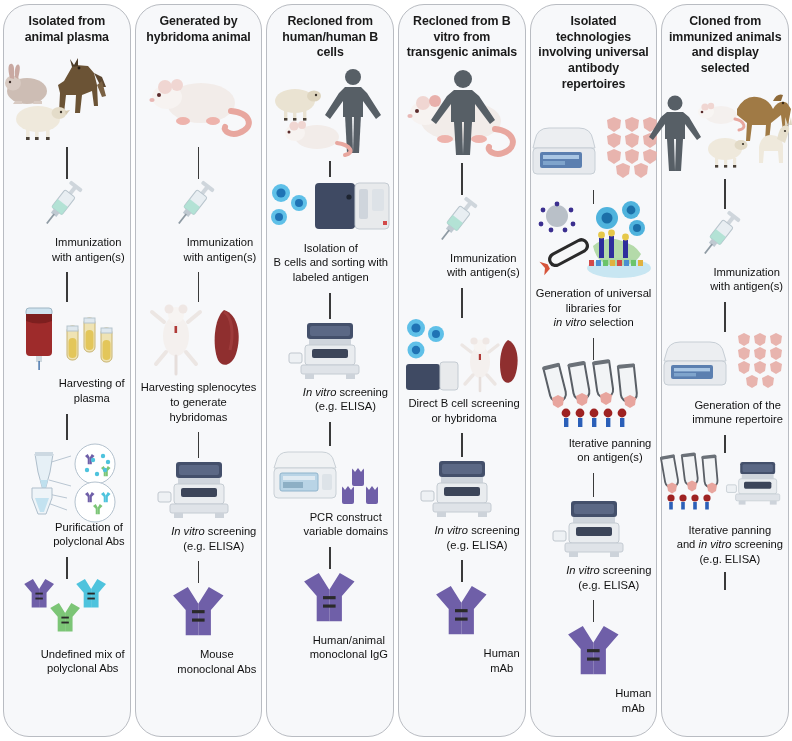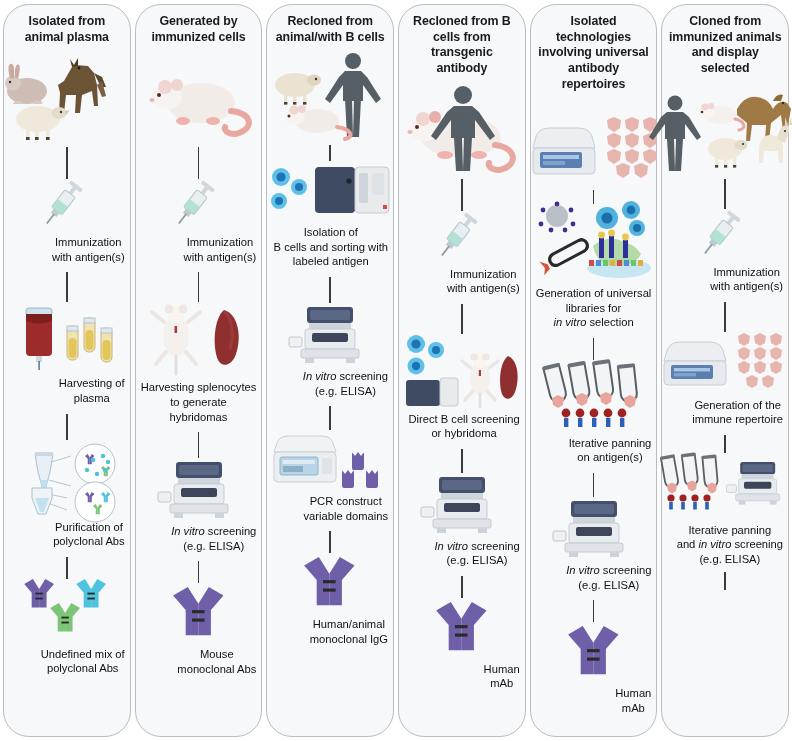--- a/index.html
+++ b/index.html
@@ -221,21 +221,21 @@
             <rect x="20" y="22" width="12" height="3" fill="#2a2a2a"></rect>
             <rect x="20" y="30" width="12" height="3" fill="#2a2a2a"></rect>
           </g>
         </svg>
       </div>
       <div class="lbl">Undefined mix of<br>polyclonal Abs</div>
     </div>
   </div>
 
   <div class="col">
-    <div class="col-title">Generated by immunized cells</div>
+    <div class="col-title">Generated by hybridoma animal</div>
     <div class="hero">
       <svg width="120" height="80" viewBox="0 0 120 80">
         <ellipse cx="62" cy="42" rx="34" ry="20" fill="#f2ece9"></ellipse>
         <ellipse cx="28" cy="36" rx="15" ry="12" fill="#f7f3f1"></ellipse>
         <ellipse cx="26" cy="26" rx="7" ry="7" fill="#f0d6d2"></ellipse>
         <ellipse cx="38" cy="24" rx="6" ry="6" fill="#f0d6d2"></ellipse>
         <circle cx="20" cy="34" r="2" fill="#5a2b2b"></circle>
         <ellipse cx="13" cy="39" rx="2.6" ry="2" fill="#e8b7b4"></ellipse>
         <path d="M92 50 C112 52 116 66 100 72 C92 75 84 70 86 66" fill="none" stroke="#e8a79f" stroke-width="6" stroke-linecap="round"></path>
         <ellipse cx="44" cy="60" rx="7" ry="4" fill="#eeb3ac"></ellipse>
@@ -315,21 +315,21 @@
             <rect x="20" y="22" width="12" height="3" fill="#2a2a2a"></rect>
             <rect x="20" y="30" width="12" height="3" fill="#2a2a2a"></rect>
           </g>
         </svg>
       </div>
       <div class="lbl">Mouse<br>monoclonal Abs</div>
     </div>
   </div>
 
   <div class="col">
-    <div class="col-title">Recloned from animal/with B cells</div>
+    <div class="col-title">Recloned from human/human B cells</div>
     <div class="hero">
       <svg width="126" height="92" viewBox="0 0 126 92">
 
         <g fill="#575f66">
           <circle cx="86" cy="12" r="8"></circle>
           <path d="M78 22 h16 l6 6 l14 22 l-5 4 l-13 -18 l0 16 h-20 l0 -16 l-13 18 l-5 -4 l14 -22 Z"></path>
           <path d="M78 50 h7 l1 38 h-6 Z"></path>
           <path d="M87 50 h7 l-2 38 h-6 Z"></path>
         </g>
 
@@ -438,21 +438,21 @@
             <rect x="20" y="22" width="12" height="3" fill="#2a2a2a"></rect>
             <rect x="20" y="30" width="12" height="3" fill="#2a2a2a"></rect>
           </g>
         </svg>
       </div>
       <div class="lbl">Human/animal<br>monoclonal IgG</div>
     </div>
   </div>
 
   <div class="col">
-    <div class="col-title">Recloned from B cells from transgenic antibody</div>
+    <div class="col-title">Recloned from B vitro from transgenic animals</div>
     <div class="hero">
       <svg width="126" height="92" viewBox="0 0 126 92">
         <g>
           <ellipse cx="62" cy="56" rx="40" ry="20" fill="#f2ece9"></ellipse>
           <ellipse cx="26" cy="48" rx="15" ry="12" fill="#f7f3f1"></ellipse>
           <ellipse cx="24" cy="38" rx="7" ry="7" fill="#f0d6d2"></ellipse>
           <ellipse cx="36" cy="36" rx="6" ry="6" fill="#e8b0ab"></ellipse>
           <circle cx="18" cy="46" r="2" fill="#5a2b2b"></circle>
           <ellipse cx="11" cy="51" rx="2.6" ry="2" fill="#e8b7b4"></ellipse>
           <path d="M96 64 C116 66 120 82 104 88 C96 91 88 86 90 82" fill="none" stroke="#e8a79f" stroke-width="6" stroke-linecap="round"></path>

